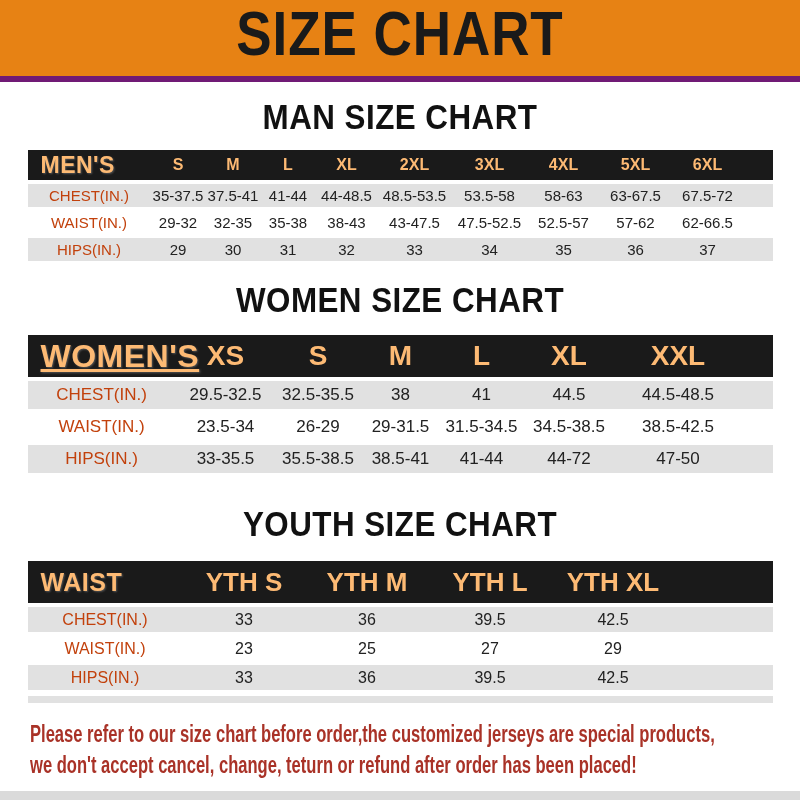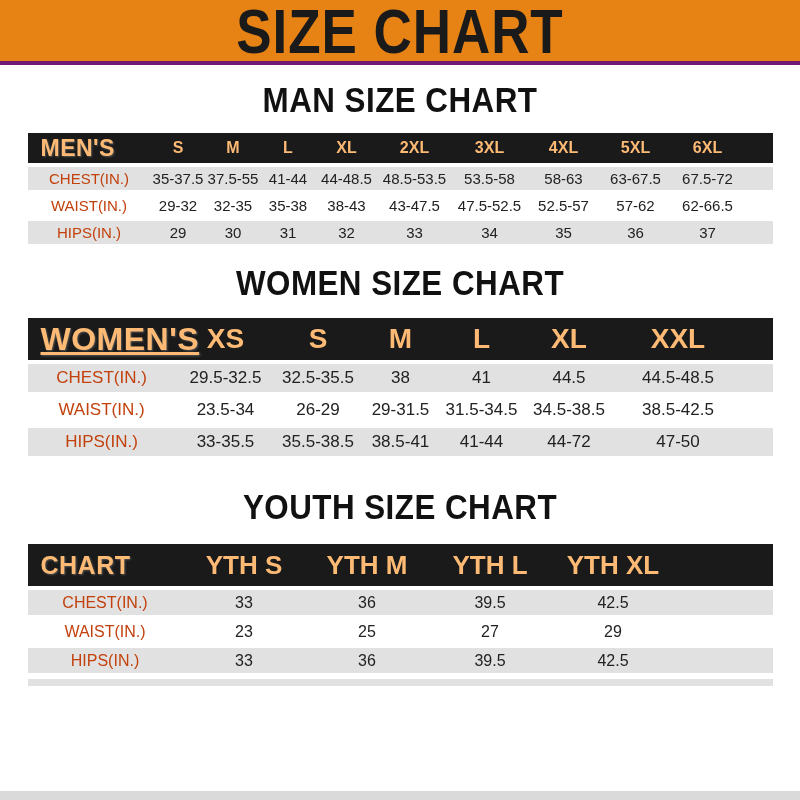--- a/index.html
+++ b/index.html
@@ -6,24 +6,24 @@
   body{
     width:800px;height:800px;
     background:#ffffff;
     font-family:"Liberation Sans", sans-serif;
     overflow:hidden;
   }
   .page{position:relative;width:800px;height:800px;overflow:hidden;background:#fff;}
 
   
   .banner{
-    height:65px;
+    height:82px;
     background:var(--banner-bg,#E78214);
-    border-bottom:4px solid #701a75;
-    display:flex;align-items:center;justify-content:center;
+    border-bottom:6px solid #701a75;
+    display:flex;justify-content:center;
     box-sizing:border-box;
   }
   .banner h1{
     margin:0;
     font-size:57px;font-weight:700;letter-spacing:1px;
     color:#1a1a1a;white-space:nowrap;
     transform:scale(0.93,1.1);
   }
 
   
@@ -130,21 +130,21 @@
             <th>4XL</th>
             <th>5XL</th>
             <th>6XL</th>
             <th></th>
           </tr>
         </thead>
         <tbody>
           <tr>
             <td class="lbl">CHEST(IN.)</td>
             <td>35-37.5</td>
-            <td>37.5-55</td>
+            <td>37.5-41</td>
             <td>41-44</td>
             <td>44-48.5</td>
             <td>48.5-53.5</td>
             <td>53.5-58</td>
             <td>58-63</td>
             <td>63-67.5</td>
             <td>67.5-72</td>
             <td></td>
           </tr>
           <tr>
@@ -225,21 +225,21 @@
           </tr>
         </tbody>
       </table>
   </section>
 
   <section>
     <h2 class="sec sec-youth">YOUTH SIZE CHART</h2>
     <table class="size t-youth">
         <thead>
           <tr>
-            <th class="lbl">CHART</th>
+            <th class="lbl">WAIST</th>
             <th>YTH S</th>
             <th>YTH M</th>
             <th>YTH L</th>
             <th>YTH XL</th>
             <th></th>
           </tr>
         </thead>
         <tbody>
           <tr>
             <td class="lbl">CHEST(IN.)</td>
@@ -263,16 +263,20 @@
             <td>36</td>
             <td>39.5</td>
             <td>42.5</td>
             <td></td>
           </tr>
         </tbody>
       </table>
     <div class="strip"></div>
   </section>
 
+  <div class="note">
+    <div>Please refer to our size chart before order,the customized jerseys are special products,</div>
+    <div>we don't accept cancel, change, teturn or refund after order has been placed!</div>
+  </div>
 
   <div class="bottom-strip"></div>
 
 </div>
 
 </body></html>

